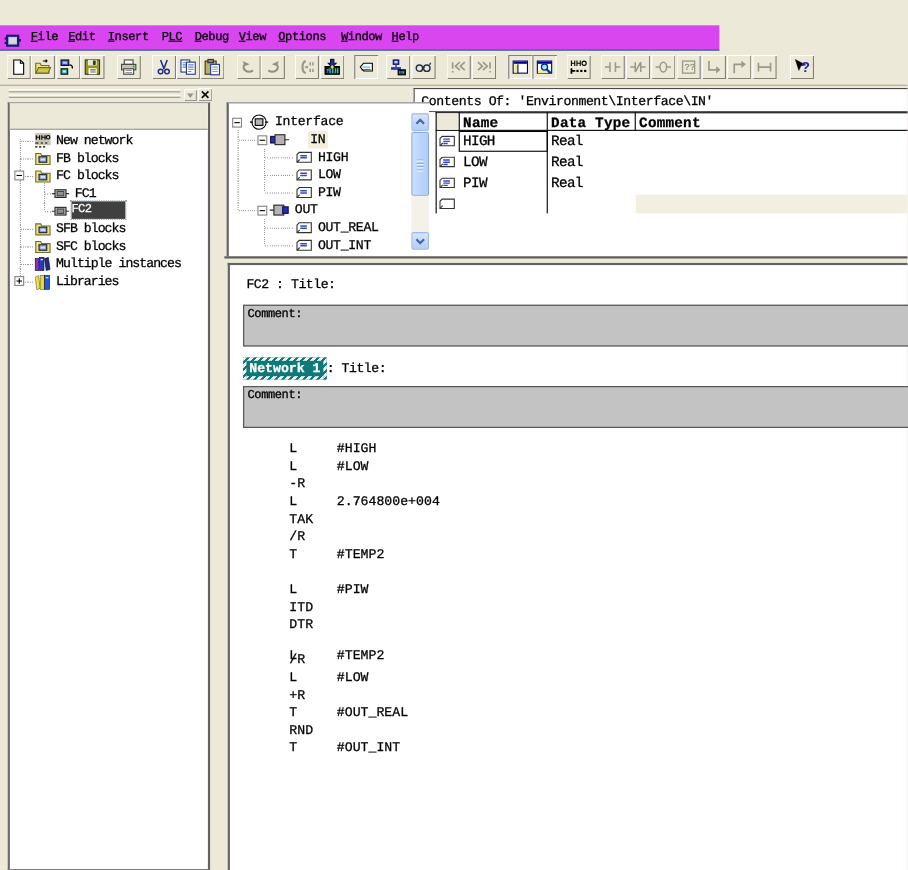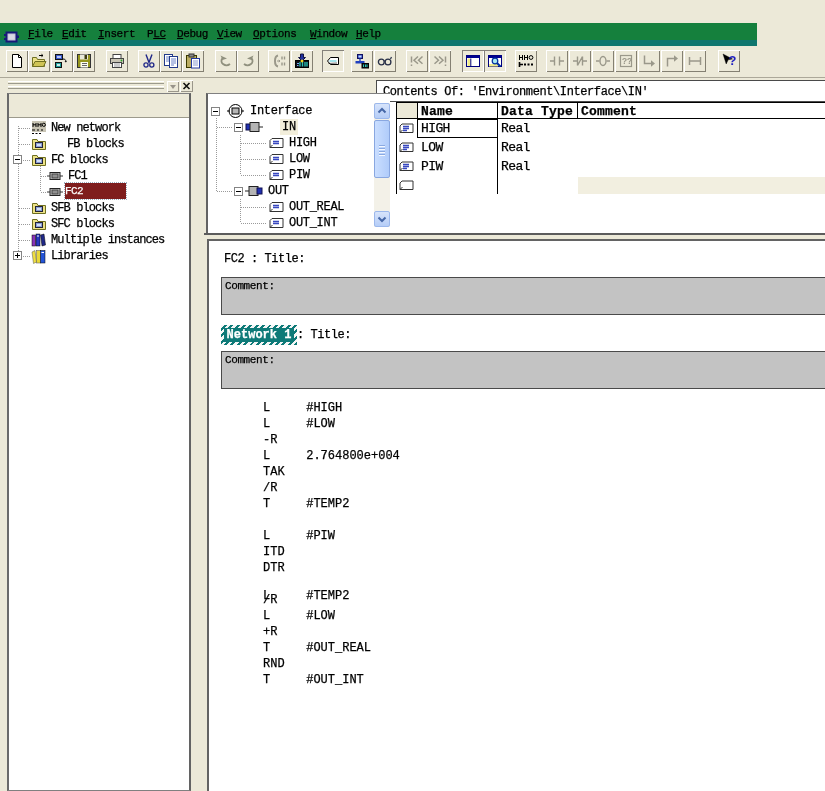--- a/index.html
+++ b/index.html
@@ -4,21 +4,21 @@
 html,body{width:825px;height:791px;overflow:hidden;background:#ece9d8}
 #app{position:absolute;top:0;left:0;width:825px;height:791px;background:#ece9d8;
  font-family:"Liberation Mono",monospace;color:#000;font-size:11px;-webkit-text-stroke:0.25px currentColor;-webkit-font-smoothing:antialiased}
 .abs{position:absolute}
 
 #title{position:absolute;left:0;top:0;width:825px;height:23px;
  background:linear-gradient(180deg,#4a93f8 0%,#1560e8 25%,#0a52dd 55%,#0a50d8 80%,#1263ea 100%)}
 #title .txt{position:absolute;left:23px;top:3px;color:#fff;font-weight:bold;font-size:14px;text-shadow:1px 1px 0 #10307a;white-space:pre}
 #ticon{position:absolute;left:4px;top:3px}
 
-#menu{position:absolute;left:0;top:23px;width:757px;height:23px;background:#15803d;border-bottom:6px solid #0f766e}
+#menu{position:absolute;left:0;top:23px;width:654px;height:23px;background:#d946ef;border-bottom:1px solid #0f766e}
 .mi{position:absolute;top:5px;font-size:11px;letter-spacing:-0.4px;white-space:pre}
 .mi u{text-decoration:underline}
 
 #tbar{position:absolute;left:0;top:47px;width:825px;height:31px;background:#ece9d8;border-bottom:1px solid #aca899}
 .tb{position:absolute;top:3px;width:22px;height:22px;background:#ece9d8;
  box-shadow:inset 1px 1px 0 #ffffff,inset -1px -1px 0 #848072;}
 .tb svg{position:absolute;left:3px;top:3px}
 .tbp{background:#ece9d8;box-shadow:inset 1px 1px 0 #84817a,inset -1px -1px 0 #ffffff}
 
 #grip1,#grip2{position:absolute;height:3px;background:#ece9d8;border-top:1px solid #fff;border-bottom:1px solid #9c9a8c}
@@ -313,40 +313,40 @@
         <path d="M2 3v4M5 3v4M2 4.8h3M7 3v4M10 3v4M7 4.8h3" stroke="#000" fill="none"></path>
         <circle cx="12.8" cy="4.8" r="1.6" fill="none" stroke="#000"></circle>
         <path d="M1 10h3M6 10h2M10 10h2M1 13.5h2M4.5 13.5h2M8 13.5h2" stroke="#000"></path>
       </svg>
 <div class="trow" style="left:51px;top:120px">New network</div>
 <svg class="abs" style="left:31px;top:136px" width="16" height="16" viewBox="0 0 16 16">
         <path d="M1.5 13.5v-10h4.5l1 2h7.5v8z" fill="#ece287" stroke="#6f6f20"></path>
         <rect x="4.5" y="6.5" width="7" height="5" fill="#8aa0d8" stroke="#223"></rect>
         <rect x="6" y="8" width="4" height="2" fill="#d8e0f4"></rect>
       </svg>
-<div class="trow" style="left:67px;top:136px">FB blocks</div>
+<div class="trow" style="left:51px;top:136px">FB blocks</div>
 <div class="ebox" style="left:13px;top:155px"></div>
 <svg class="abs" style="left:31px;top:152px" width="16" height="16" viewBox="0 0 16 16">
         <path d="M1.5 13.5v-10h4.5l1 2h7.5v8z" fill="#ece287" stroke="#6f6f20"></path>
         <rect x="4.5" y="6.5" width="7" height="5" fill="#8aa0d8" stroke="#223"></rect>
         <rect x="6" y="8" width="4" height="2" fill="#d8e0f4"></rect>
       </svg>
 <div class="trow" style="left:51px;top:152px">FC blocks</div>
 <svg class="abs" style="left:47px;top:168px" width="16" height="16" viewBox="0 0 16 16">
         <path d="M0 8h3M13 8h3" stroke="#333"></path>
         <rect x="3" y="4.5" width="10" height="7" fill="#c8c8c8" stroke="#222"></rect>
         <rect x="5" y="6" width="6" height="4" fill="#909090" stroke="#444"></rect>
       </svg>
 <div class="trow" style="left:68px;top:168px">FC1</div>
 <svg class="abs" style="left:47px;top:184px" width="16" height="16" viewBox="0 0 16 16">
         <path d="M0 8h3M13 8h3" stroke="#333"></path>
         <rect x="3" y="4.5" width="10" height="7" fill="#c8c8c8" stroke="#222"></rect>
         <rect x="5" y="6" width="6" height="4" fill="#909090" stroke="#444"></rect>
       </svg>
-<div class="abs" style="left:65px;top:183px;width:61px;height:16px;background:#7f1d1d;outline:1px dotted #9ab;color:#fff;font-size:11px;letter-spacing:-0.6px;line-height:16px">FC2</div>
+<div class="abs" style="left:65px;top:183px;width:49px;height:16px;background:#404040;outline:1px dotted #9ab;color:#fff;font-size:11px;letter-spacing:-0.6px;line-height:16px">FC2</div>
 <svg class="abs" style="left:31px;top:200px" width="16" height="16" viewBox="0 0 16 16">
         <path d="M1.5 13.5v-10h4.5l1 2h7.5v8z" fill="#ece287" stroke="#6f6f20"></path>
         <rect x="4.5" y="6.5" width="7" height="5" fill="#8aa0d8" stroke="#223"></rect>
         <rect x="6" y="8" width="4" height="2" fill="#d8e0f4"></rect>
       </svg>
 <div class="trow" style="left:51px;top:200px">SFB blocks</div>
 <svg class="abs" style="left:31px;top:216px" width="16" height="16" viewBox="0 0 16 16">
         <path d="M1.5 13.5v-10h4.5l1 2h7.5v8z" fill="#ece287" stroke="#6f6f20"></path>
         <rect x="4.5" y="6.5" width="7" height="5" fill="#8aa0d8" stroke="#223"></rect>
         <rect x="6" y="8" width="4" height="2" fill="#d8e0f4"></rect>

